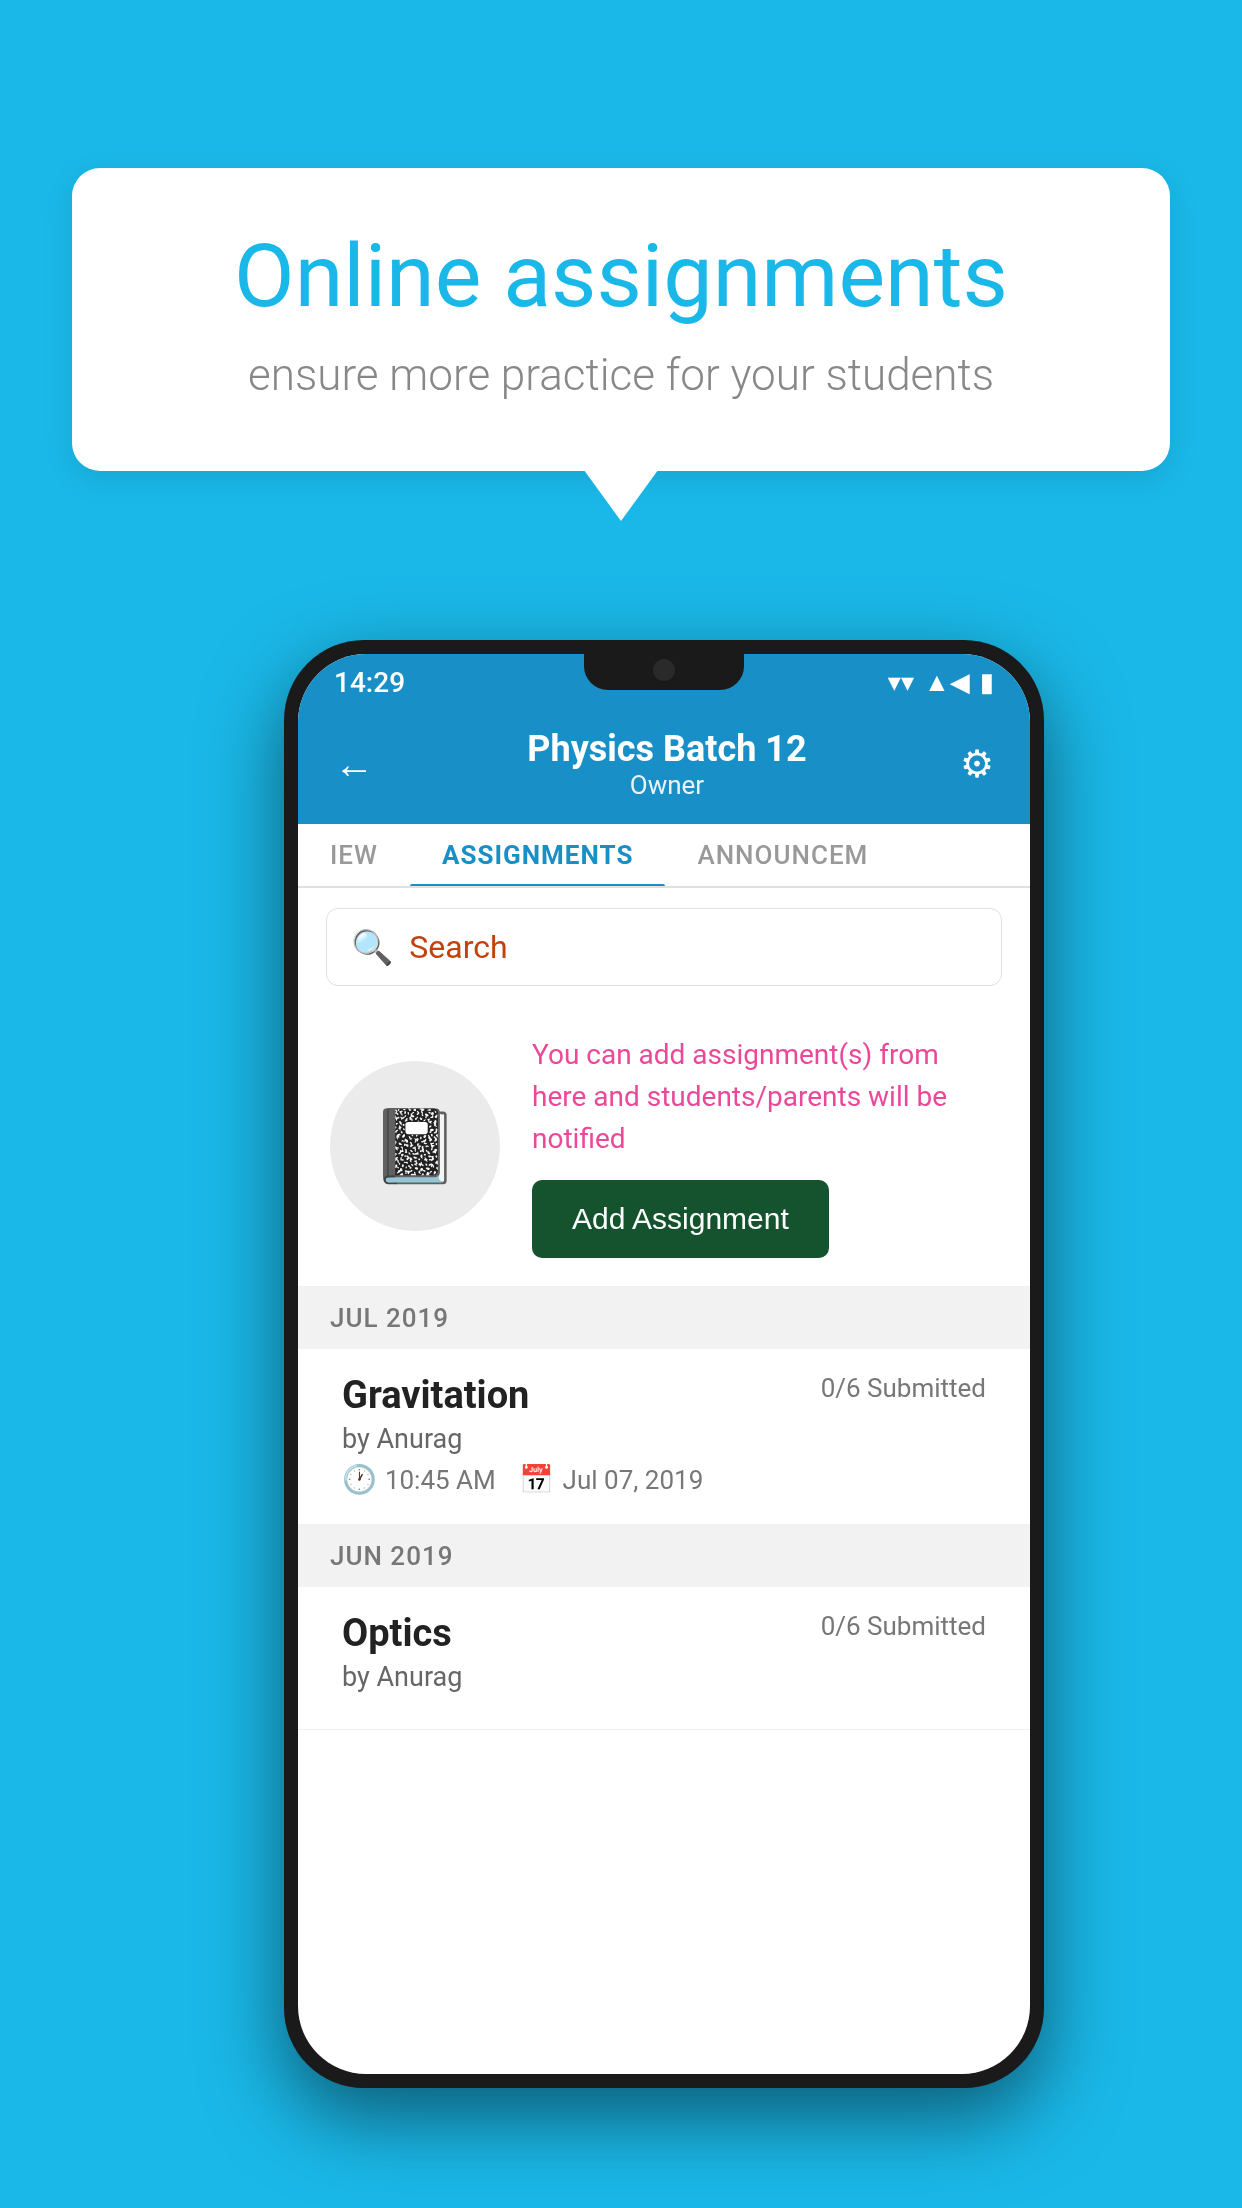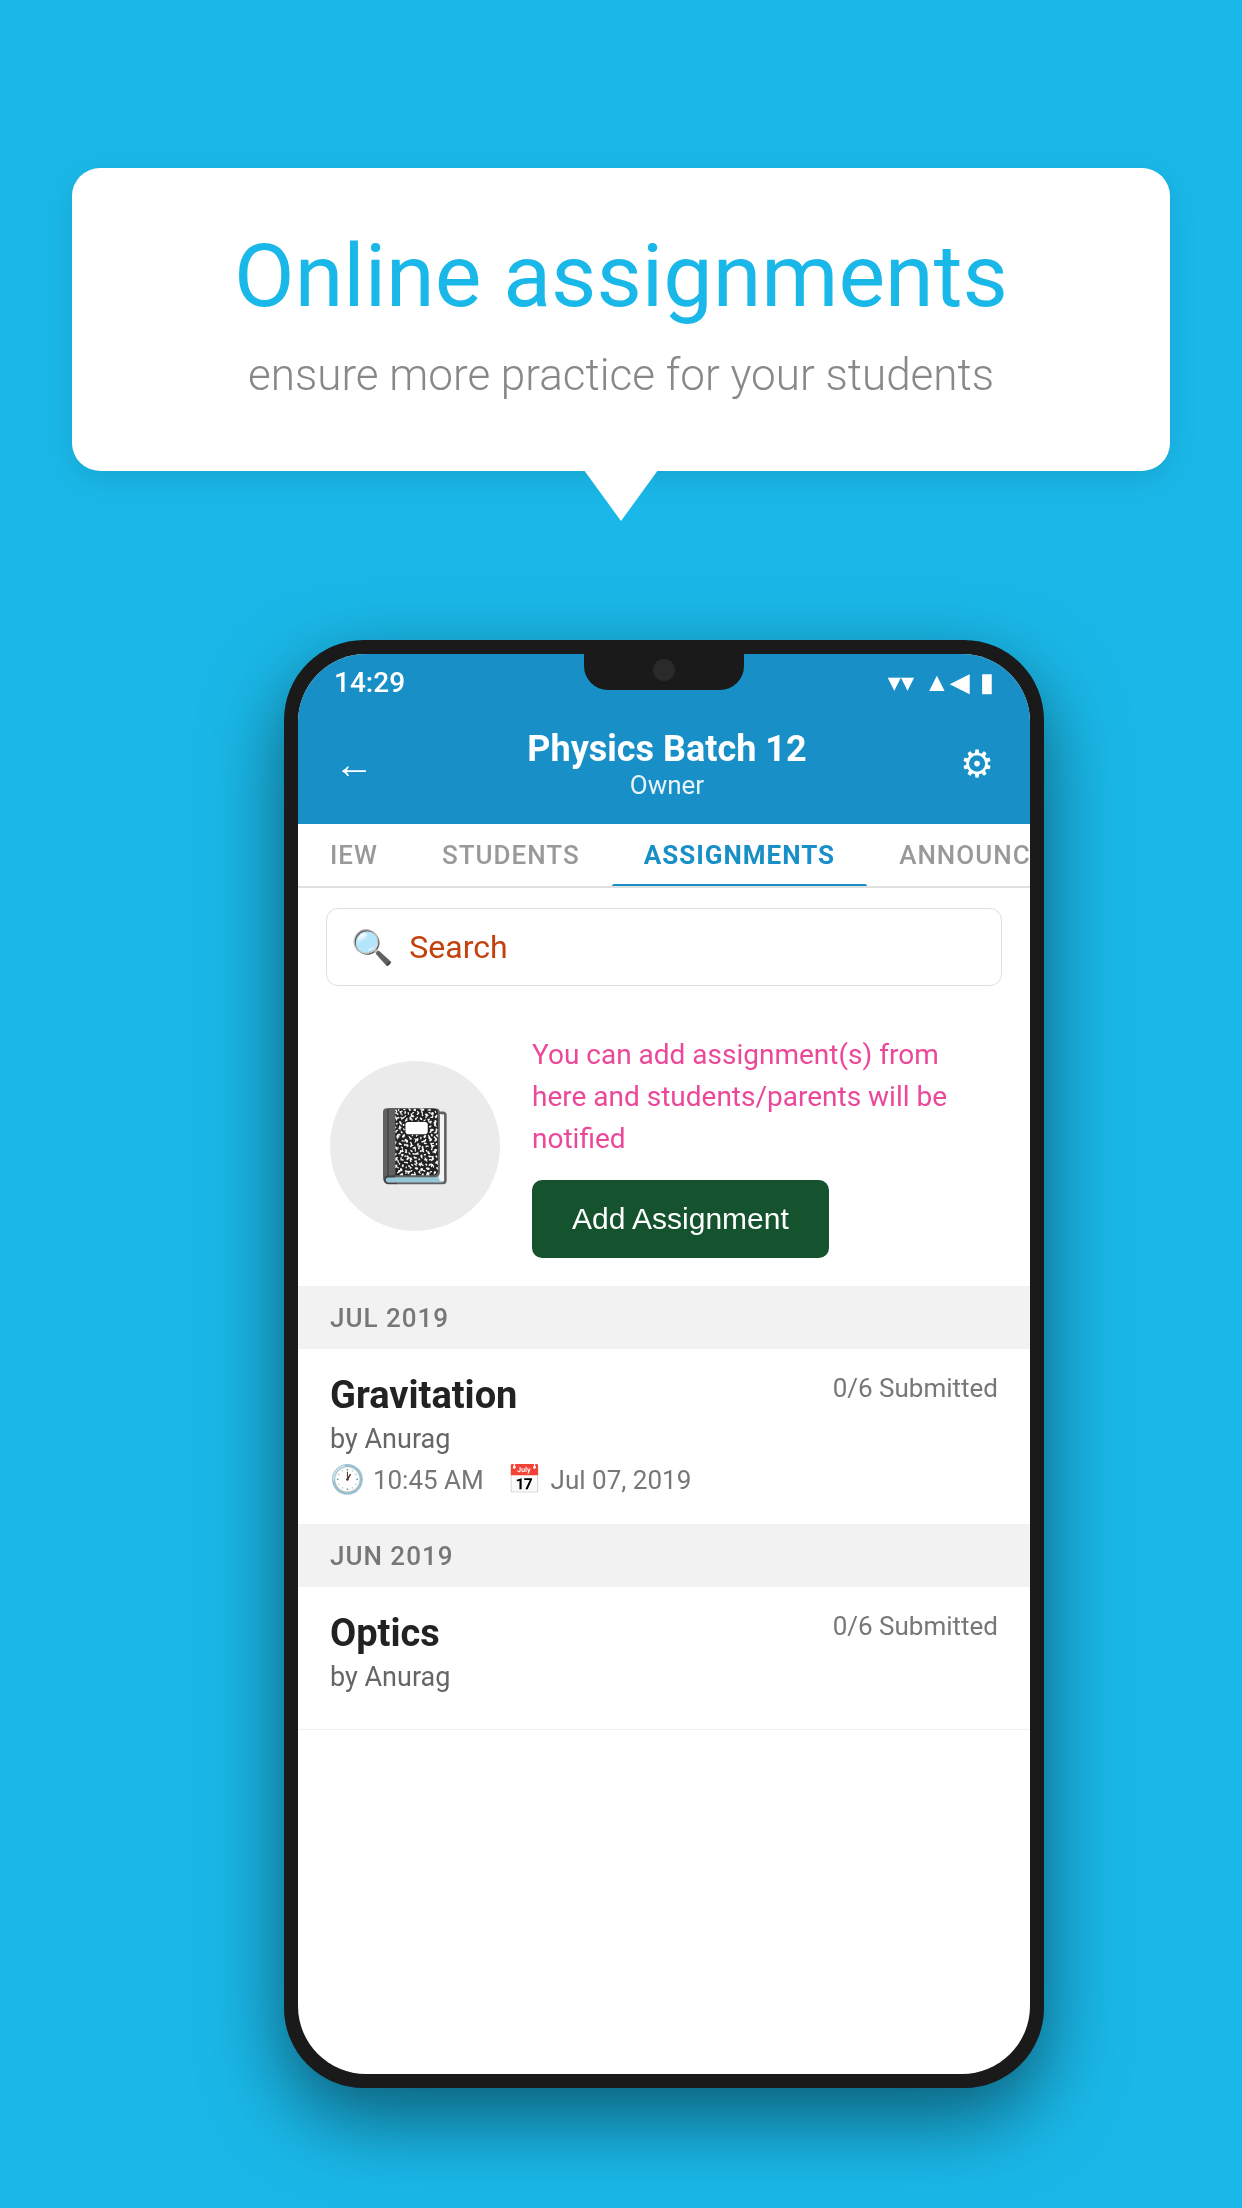--- a/index.html
+++ b/index.html
@@ -283,21 +283,21 @@
     .section-label {
       color: #777;
       font-size: 26px;
       font-weight: 500;
       letter-spacing: 1px;
     }
 
     
     .assignment-item {
       background: white;
-      padding: 24px 32px 28px;
+      padding: 24px 44px 28px;
       border-bottom: 1px solid #f0f0f0;
     }
 
     .assignment-top {
       display: flex;
       justify-content: space-between;
       align-items: flex-start;
       margin-bottom: 6px;
     }
 
@@ -366,21 +366,20 @@
         <span class="header-back">←</span>
         <div class="header-title-area">
           <div class="header-title">Physics Batch 12</div>
           <div class="header-subtitle">Owner</div>
         </div>
         <span class="header-settings">⚙</span>
       </div>
 
       <div class="tabs-bar">
         <div class="tab-item">IEW</div>
-        <div class="tab-item">STUDENTS</div>
         <div class="tab-item active">ASSIGNMENTS</div>
         <div class="tab-item">ANNOUNCEM</div>
       </div>
 
       <div class="search-container">
         <div class="search-box">
           <span class="search-icon-svg">🔍</span>
           <span class="search-placeholder">Search</span>
         </div>
       </div>

